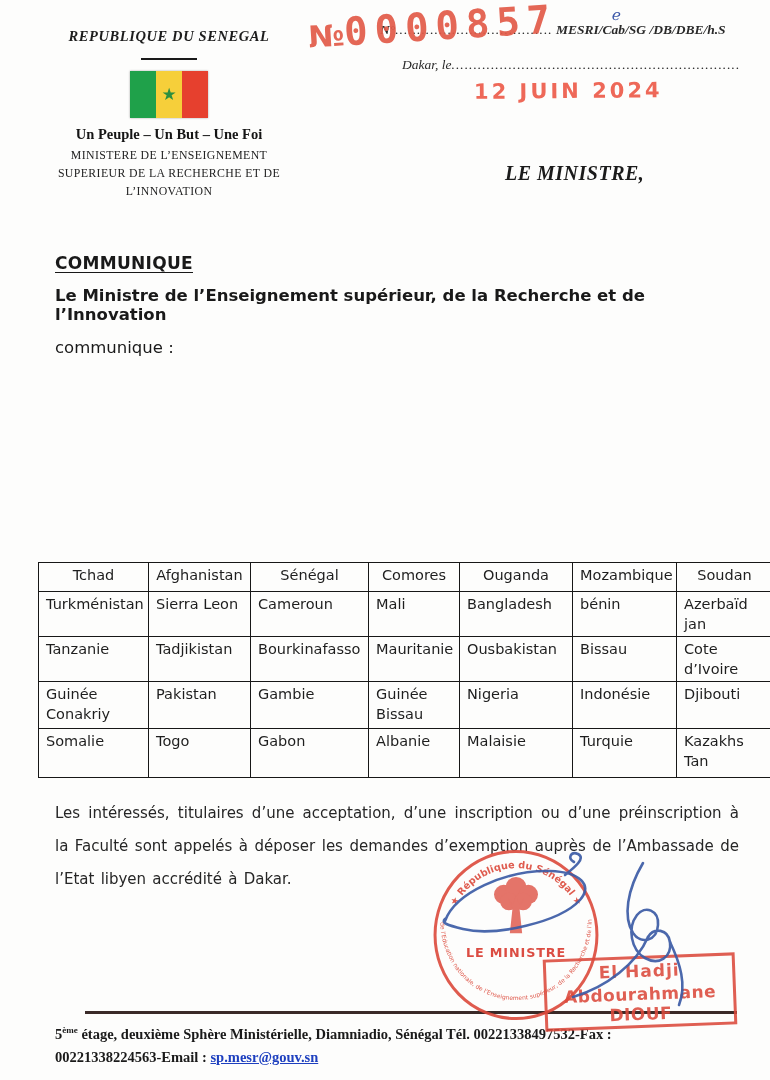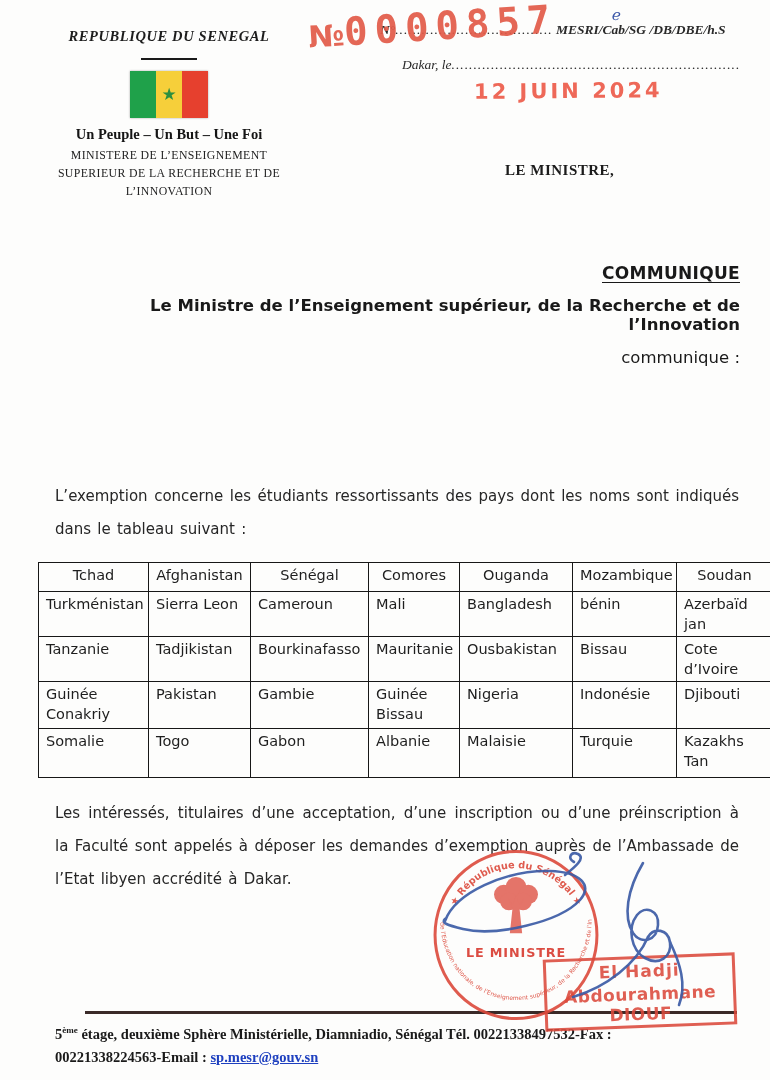--- a/index.html
+++ b/index.html
@@ -37,24 +37,24 @@
     font-family:"DejaVu Sans Mono",monospace;}
   .handnote{position:absolute;left:612px;top:6px;color:#3b57a8;
     font-family:"DejaVu Serif",serif;font-style:italic;font-size:15px;transform:rotate(6deg);z-index:7;}
   .dakar-line{position:absolute;left:402px;top:57px;width:338px;white-space:nowrap;
     overflow:hidden;font-family:"Liberation Serif",serif;font-style:italic;
     font-size:13.5px;color:#2a2a2a;}
   .date-stamp{position:absolute;left:474px;top:79px;color:#ee6150;
     font-family:"DejaVu Sans",sans-serif;font-weight:bold;font-size:21px;
     letter-spacing:3px;transform:rotate(-.5deg);z-index:6;opacity:.95;}
   .minister-label{position:absolute;left:505px;top:162px;
-    font-family:"Liberation Serif",serif;font-weight:bold;
-    font-size:15px;letter-spacing:.5px;color:#1b1b1b;}
-  
-  .title-block{position:absolute;left:55px;right:30px;top:263px;text-align:right;}
+    font-family:"Liberation Serif",serif;font-weight:bold;font-style:italic;
+    font-size:20px;letter-spacing:.5px;color:#1b1b1b;}
+  
+  .title-block{position:absolute;left:55px;right:30px;top:253px;text-align:left;}
   .title-main{font-size:17px;font-weight:bold;text-decoration:underline;
     text-underline-offset:3px;color:#191919;letter-spacing:.3px;}
   .title-sub{font-size:16.5px;font-weight:bold;margin-top:13px;color:#191919;}
   .title-sub2{font-size:16.5px;font-weight:normal;margin-top:14px;color:#191919;}
   
   .para{position:absolute;left:55px;width:684px;font-size:15px;line-height:33px;
     text-align:justify;color:#262626;word-spacing:1.5px;}
   .p1{top:365px;} .p2{top:480px;} .p3{top:797px;}
   
   table.countries{position:absolute;left:38px;top:562px;width:734px;
@@ -117,21 +117,20 @@
   <div class="date-stamp">12 JUIN 2024</div>
 
   <div class="minister-label">LE MINISTRE,</div>
 
   <div class="title-block">
     <div class="title-main">COMMUNIQUE</div>
     <div class="title-sub">Le Ministre de l’Enseignement supérieur, de la Recherche et de l’Innovation</div>
     <div class="title-sub2">communique :</div>
   </div>
 
-  <div class="para p2">L’exemption concerne les étudiants ressortissants des pays dont les noms sont indiqués dans le tableau suivant :</div>
 
   <table class="countries">
     <colgroup>
       <col style="width:110px">
         <col style="width:102px">
         <col style="width:118px">
       <col style="width:91px">
         <col style="width:113px">
         <col style="width:104px">
         <col style="width:96px">

